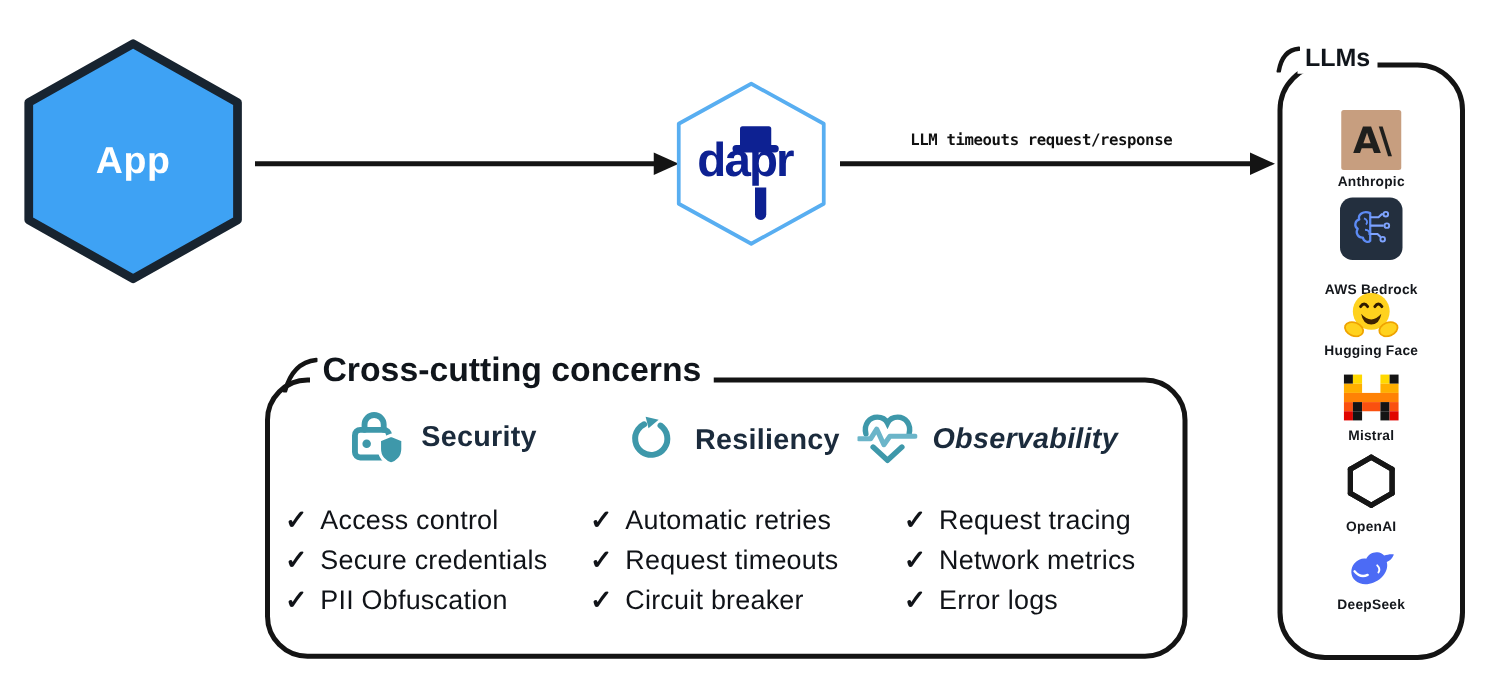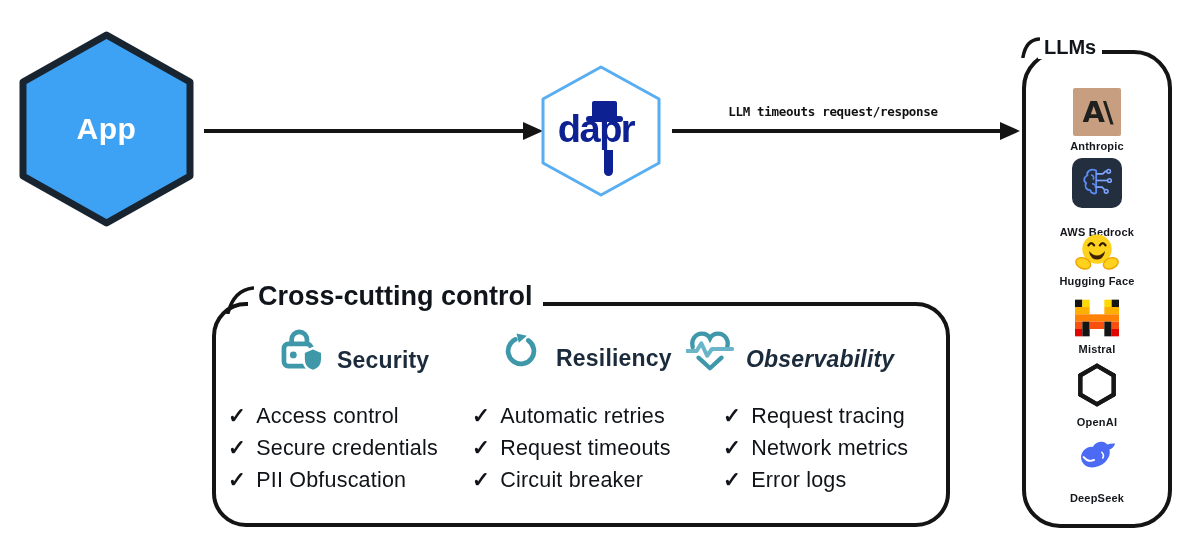--- a/index.html
+++ b/index.html
@@ -31,21 +31,21 @@
   .curl{position:absolute;z-index:6;}
 
   
   .prov{position:absolute;left:1022px;width:150px;display:flex;flex-direction:column;align-items:center;z-index:3;}
   .prov-label{font-size:11px;font-weight:bold;color:#14171C;letter-spacing:0.2px;text-align:left;}
   .ant-sq{width:48px;height:48px;background:#C79E7F;border-radius:2px;display:flex;align-items:center;justify-content:center;}
   .ant-glyph{font-size:29px;font-weight:700;color:#1F1F1D;letter-spacing:-2px;font-family:"DejaVu Sans",sans-serif;}
   .bed-sq{width:50px;height:50px;background:#232F3E;border-radius:10px;display:flex;align-items:center;justify-content:center;}
 
   
-  .concern-head{position:absolute;display:flex;align-items:flex-end;z-index:3;}
+  .concern-head{position:absolute;display:flex;align-items:center;z-index:3;}
   .concern-head .hd{font-size:23px;font-weight:bold;color:#1B2B3C;letter-spacing:0.2px;}
   .col{position:absolute;display:flex;flex-direction:column;z-index:3;}
   .row{display:flex;align-items:baseline;line-height:32px;font-size:21.5px;font-weight:500;color:#101318;letter-spacing:0.2px;}
   .chk{margin-right:10px;font-weight:600;}
 </style>
 </head>
 <body>
 
 <div id="canvas">
 
@@ -146,28 +146,28 @@
     </svg>
     <div class="prov-label" style="margin-top:6px;">OpenAI</div>
   </div>
 
   <div class="prov" style="top:440px;">
     <svg width="42" height="36" viewBox="0 0 44 36">
       <path d="M41 3 c-1.2 3.2 -3.2 5.2 -6 6.2 c1.2 4.4 -0.4 9.2 -4.6 13.2 c-6 5.6 -16 7.6 -21.6 2.6 c-4.4 -4 -4.6 -10.4 -0.8 -14.8 c2.6 -3 6.4 -4.4 9.8 -3.8 c1.6 -3.4 5.4 -5.8 9.4 -5.4 c2.2 0.2 4.2 1.2 5.6 2.8 c2.8 -0.6 5.6 -1.4 8.2 -0.8 z" fill="#4C6BF5"></path>
       <path d="M8 17 q5 6 11 3" fill="none" stroke="#ffffff" stroke-width="2" stroke-linecap="round"></path>
       <path d="M27 12 q3 3 1 6" fill="none" stroke="#ffffff" stroke-width="1.6" stroke-linecap="round"></path>
     </svg>
-    <div class="prov-label" style="margin-top:16px;">DeepSeek</div>
+    <div class="prov-label" style="margin-top:2px;">DeepSeek</div>
   </div>
 
   <div class="panel" style="left:212px;top:302px;width:730px;height:217px;border-radius:34px;"></div>
   <svg class="curl" style="left:224px;top:284px;" width="30" height="30" viewBox="0 0 30 30">
     <path d="M29 4 Q 10 6 4 29" fill="none" stroke="#141414" stroke-width="3.5" stroke-linecap="round"></path>
   </svg>
-  <div class="panel-title" style="left:248px;top:281px;padding:0 10px;font-size:27px;">Cross-cutting control</div>
+  <div class="panel-title" style="left:248px;top:281px;padding:0 10px;font-size:27px;">Cross-cutting concerns</div>
 
   <div class="concern-head" style="left:278px;top:324px;gap:13px;">
     <svg width="46" height="50" viewBox="0 0 54 54">
       <path d="M16 21 v-5 a9 9 0 0 1 18 0 v5" fill="none" stroke="#3E98AA" stroke-width="5.5" stroke-linecap="round"></path>
       <rect x="7" y="21" width="32" height="26" rx="5" fill="none" stroke="#3E98AA" stroke-width="5.5"></rect>
       <circle cx="18" cy="34" r="4" fill="#3E98AA"></circle>
       <path d="M41 26 l11 4.6 v8.4 c0 7.5 -5 12.5 -11 14 c-6 -1.5 -11 -6.5 -11 -14 v-8.4 z" fill="#3E98AA" stroke="#ffffff" stroke-width="3"></path>
     </svg>
     <span class="hd">Security</span>
   </div>

